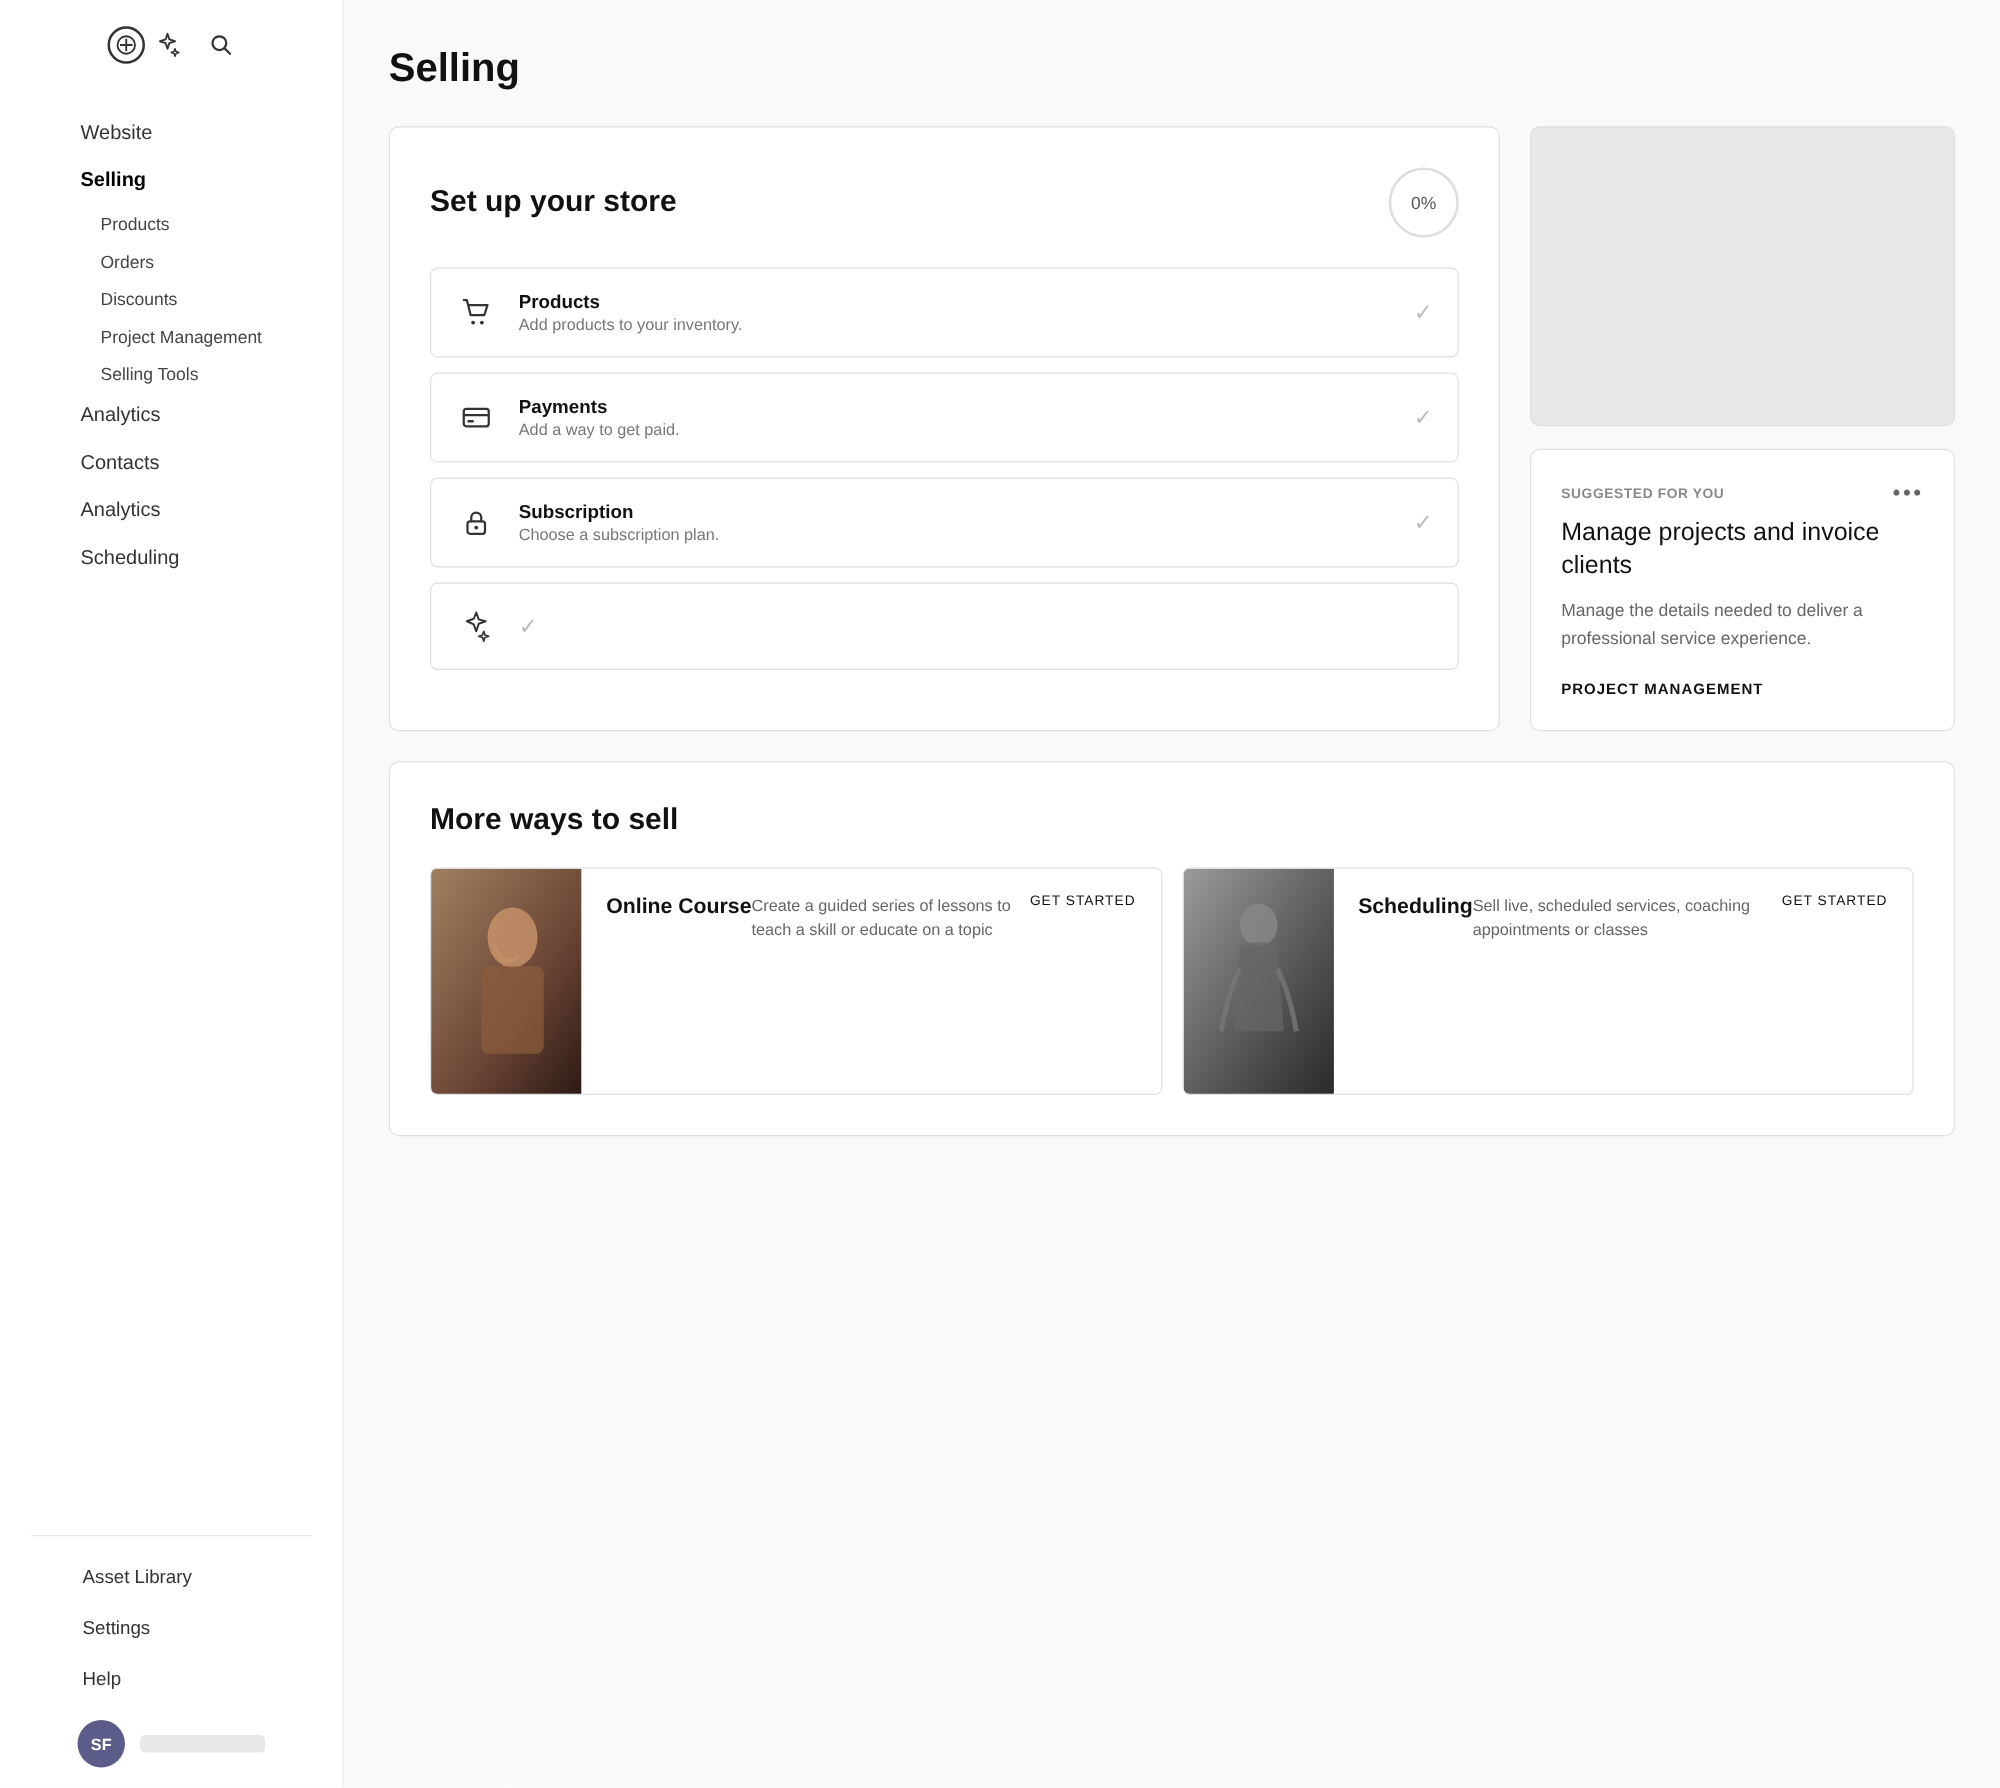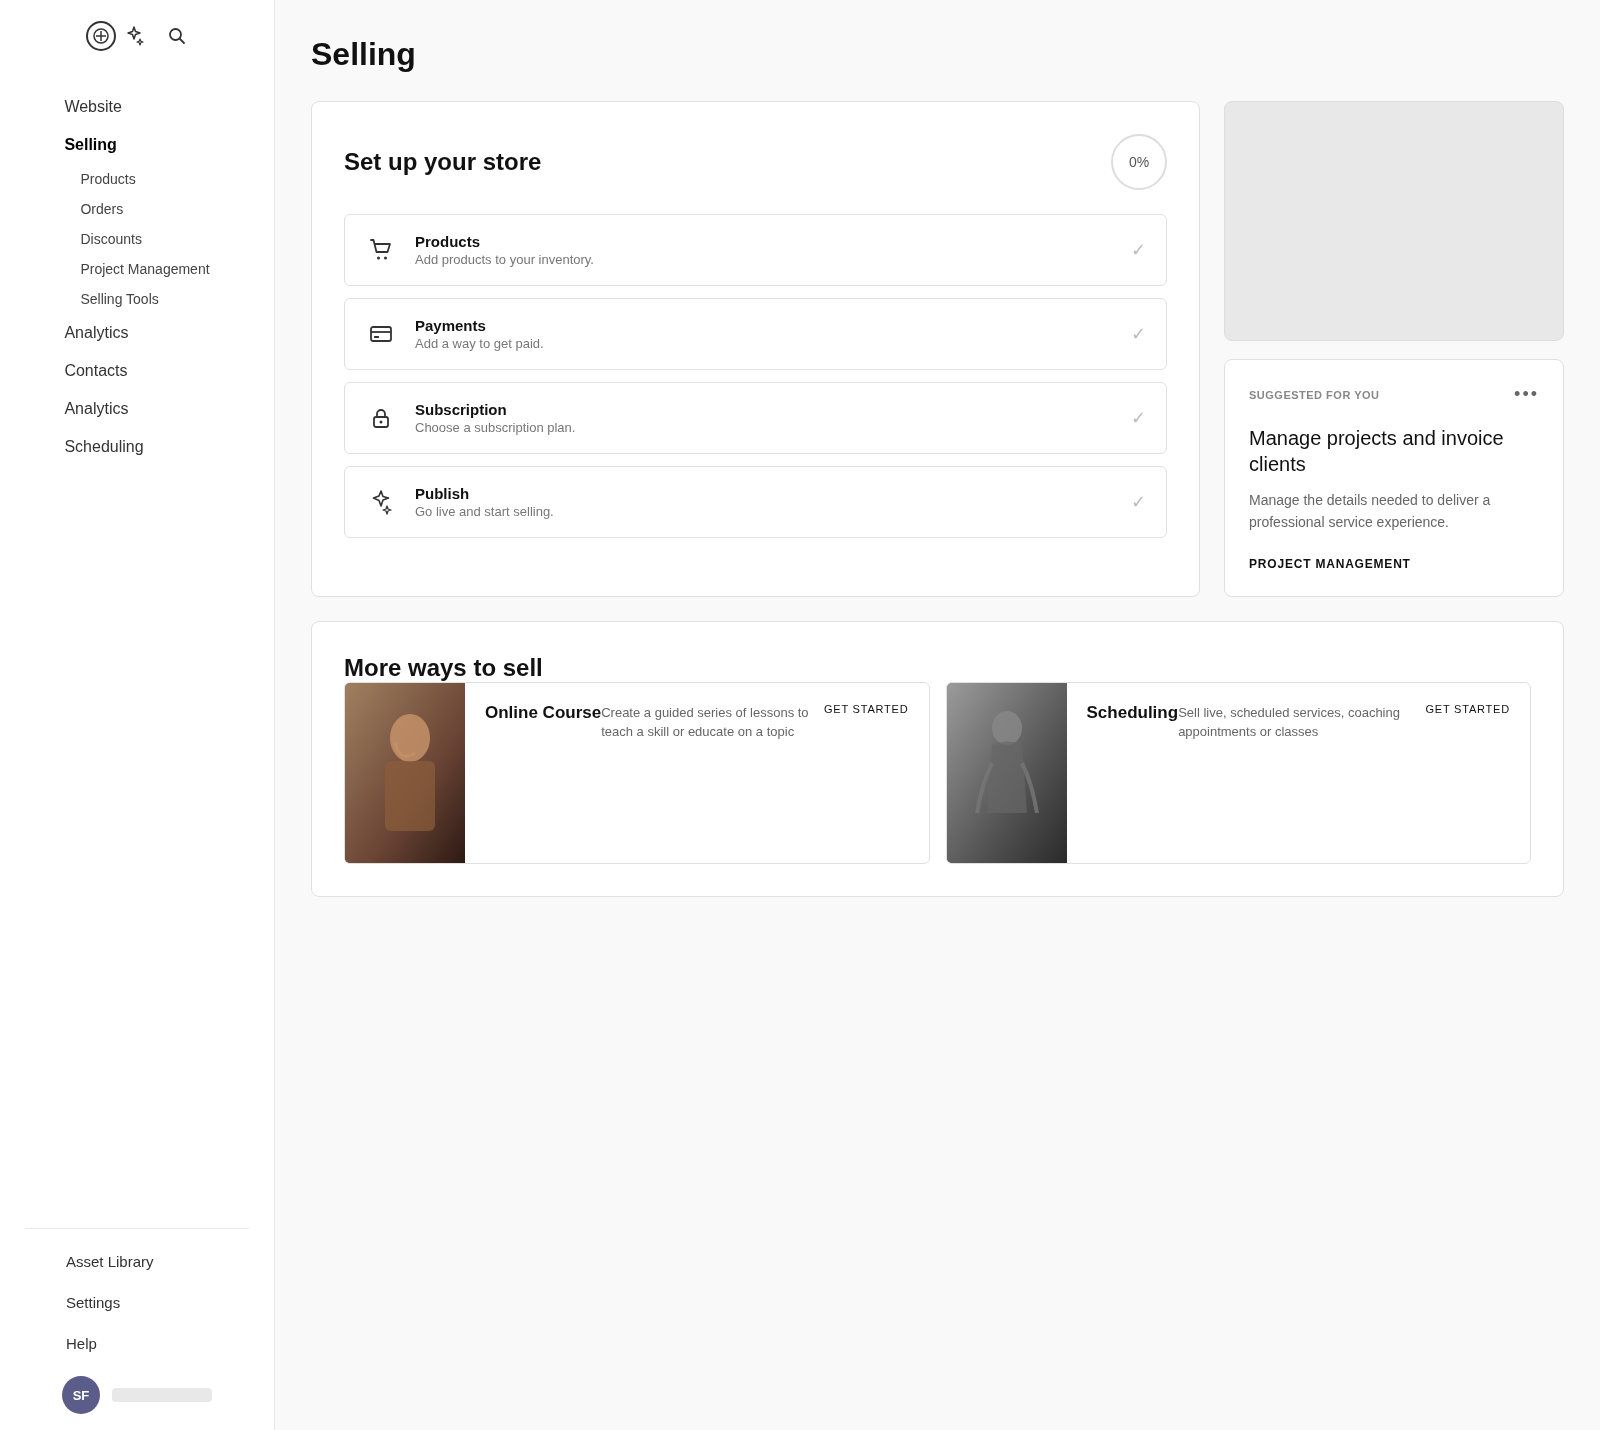--- a/index.html
+++ b/index.html
@@ -215,21 +215,21 @@
     .suggestion-card {
       background: #fff;
       border: 1px solid #e0e0e0;
       border-radius: 8px;
       padding: 24px;
     }
     .suggestion-header {
       display: flex;
       align-items: center;
       justify-content: space-between;
-      margin-bottom: 20px;
+      margin-bottom: 8px;
     }
     .suggestion-label {
       font-size: 11px;
       font-weight: 600;
       color: #888;
       letter-spacing: 0.5px;
       text-transform: uppercase;
     }
     .more-btn {
       background: none;
@@ -266,20 +266,21 @@
     .more-ways-card {
       background: #fff;
       border: 1px solid #e0e0e0;
       border-radius: 8px;
       padding: 32px;
     }
     .more-ways-title {
       font-size: 24px;
       font-weight: 700;
       color: #111;
+      margin-bottom: 24px;
     }
     .more-ways-grid {
       display: grid;
       grid-template-columns: 1fr 1fr;
       gap: 16px;
     }
     .more-way-item {
       display: flex;
       gap: 0;
       border: 1px solid #e0e0e0;
@@ -446,24 +447,20 @@
         <div class="setup-item-check">✓</div>
       </div>
 
       <div class="setup-item">
         <div class="setup-item-icon">
           <svg width="26" height="26" viewBox="0 0 26 26" fill="none">
             <path d="M13 2l2 5.5L20.5 9l-5.5 2L13 17l-2-5.5L5.5 9l5.5-2L13 2z" stroke="#333" stroke-width="1.6" stroke-linejoin="round"></path>
             <path d="M19 17l1 3 3 1-3 1-1 3-1-3-3-1 3-1 1-3z" stroke="#333" stroke-width="1.3" stroke-linejoin="round"></path>
           </svg>
         </div>
-        <div class="setup-item-text">
-          <div class="setup-item-title">Publish</div>
-          <div class="setup-item-desc">Go live and start selling.</div>
-        </div>
         <div class="setup-item-check">✓</div>
       </div>
     </div>
 
     <div class="right-col">
       <div class="image-placeholder"></div>
 
       <div class="suggestion-card">
         <div class="suggestion-header">
           <span class="suggestion-label">Suggested for you</span>

